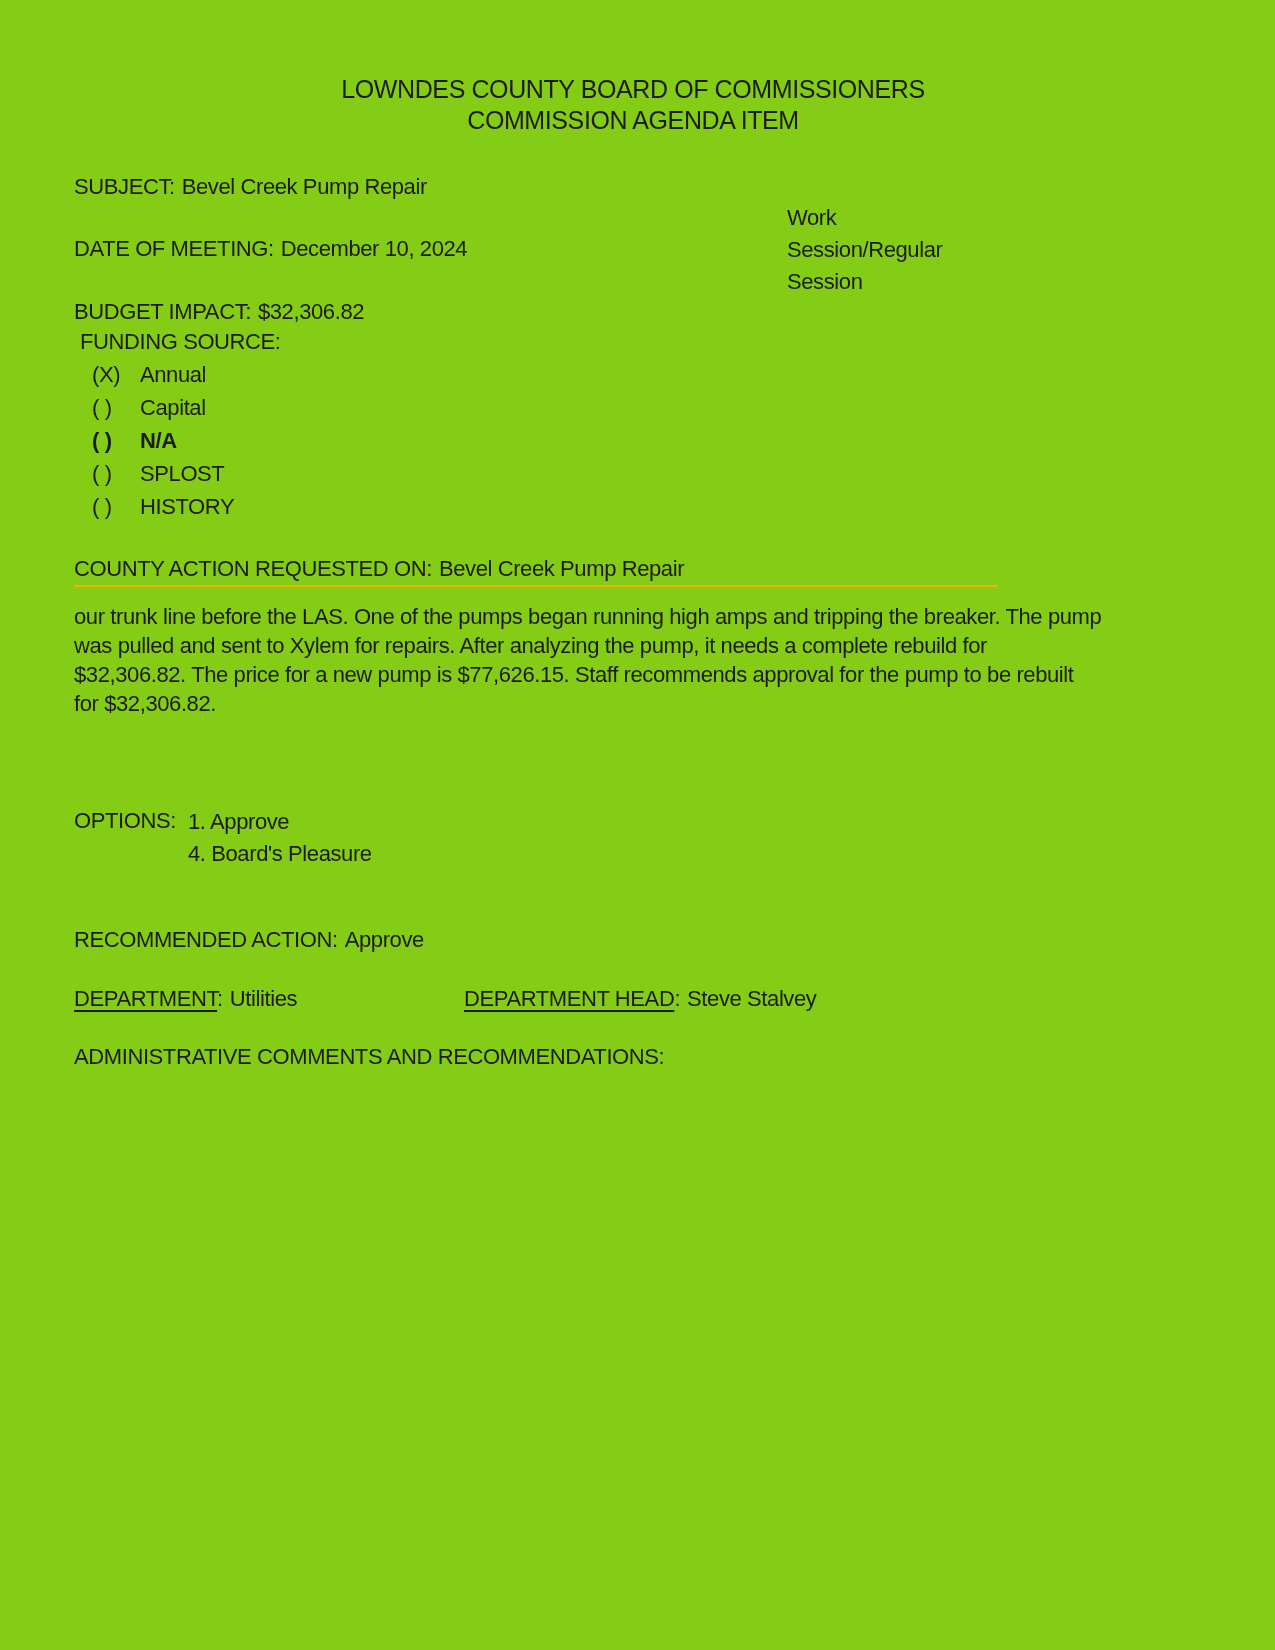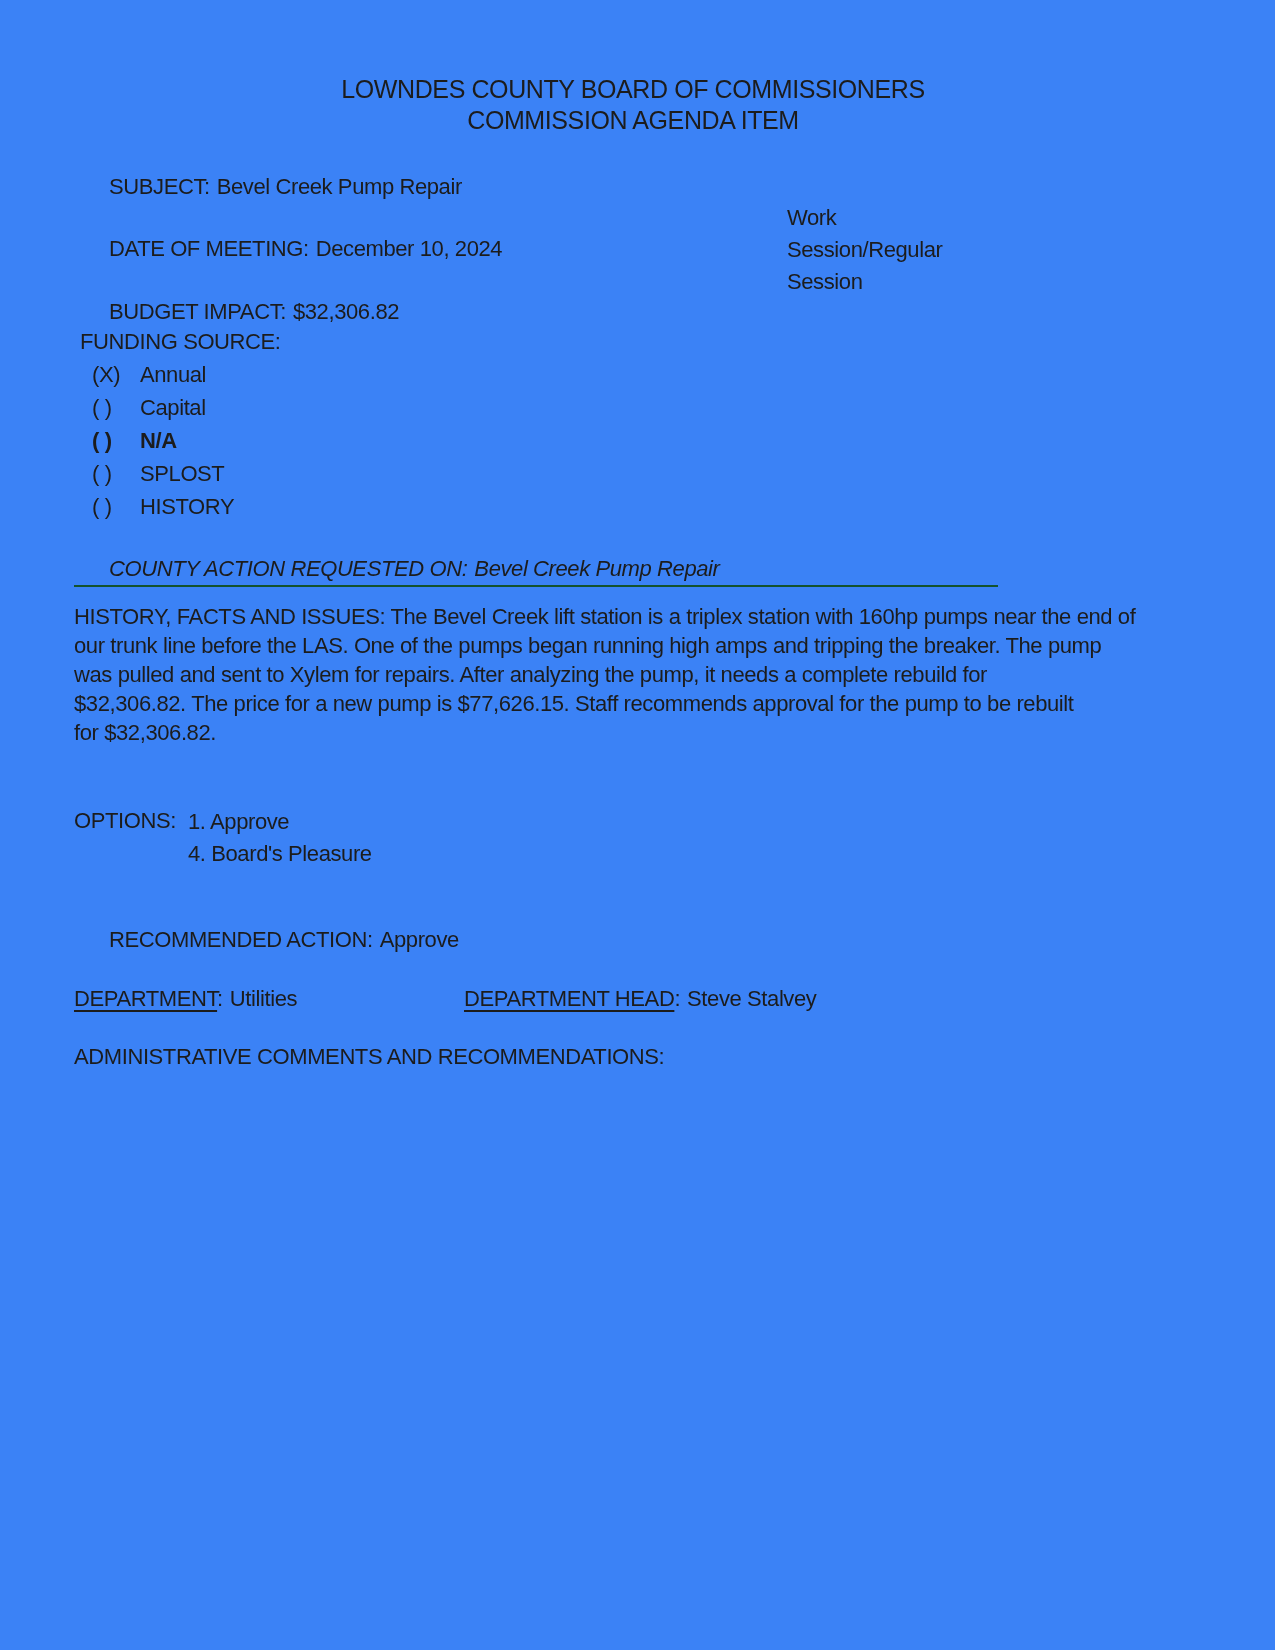--- a/index.html
+++ b/index.html
@@ -1,43 +1,42 @@
 <!DOCTYPE html>
 <html><head>
 <meta charset="utf-8">
 <style>
   html,body { margin:0; padding:0; background:#e8e8e8; }
   .page {
     position:relative;
     width:1275px; height:1650px;
     margin:0 auto;
-    background:#3b82f6;
+    background:#84cc16;
     color:#1c1c1c;
     font-family:"Liberation Sans","DejaVu Sans",sans-serif;
     font-size:22px;
     letter-spacing:-0.4px;
     line-height:29px;
   }
   .abs { position:absolute; }
   .title-block {
     left:73px; top:74px; width:1120px;
     text-align:center;
     font-size:25px; line-height:31px;
   }
-  .lbl { padding-right:7px;margin-left:35px; }
+  .lbl { padding-right:7px; }
   .session-block { left:787px; top:202px; width:200px; line-height:32px; }
   .funding-label { left:80px; top:327px; }
   .fund-row { left:92px; height:33px; white-space:nowrap; }
   .fund-mark { display:inline-block; width:48px; }
   .county-action {
     left:74px; top:554px; width:924px;
     padding-bottom:2px;
-    border-bottom:2px solid #14532d;
+    border-bottom:2px solid #eab308;
     white-space:nowrap;
-    font-style:italic;
   }
   .history-block { left:74px; top:602px; line-height:29px; }
   .history-line { white-space:nowrap; }
   .options-label { left:74px; top:806px; }
   .options-items { left:188px; top:806px; line-height:32px; }
   .recommended { left:74px; top:925px; white-space:nowrap; }
   .dept { left:74px; top:984px; white-space:nowrap; }
   .dept-head { left:464px; top:984px; white-space:nowrap; }
   .admin { left:74px; top:1042px; white-space:nowrap; }
   .u {
@@ -91,21 +90,20 @@
   </div>
   <div class="abs fund-row" style="top:492px;">
     <span class="fund-mark">( )</span><span>HISTORY</span>
   </div>
 
   <div class="abs county-action">
     <span class="lbl">COUNTY ACTION REQUESTED ON:</span><span>Bevel Creek Pump Repair</span>
   </div>
 
   <div class="abs history-block">
-    <div class="history-line">HISTORY, FACTS AND ISSUES: The Bevel Creek lift station is a triplex station with 160hp pumps near the end of</div>
     <div class="history-line">our trunk line before the LAS. One of the pumps began running high amps and tripping the breaker. The pump</div>
     <div class="history-line">was pulled and sent to Xylem for repairs. After analyzing the pump, it needs a complete rebuild for</div>
     <div class="history-line">$32,306.82. The price for a new pump is $77,626.15. Staff recommends approval for the pump to be rebuilt</div>
     <div class="history-line">for $32,306.82.</div>
   </div>
 
   <div class="abs options-label">OPTIONS:</div>
   <div class="abs options-items">
     <div>1. Approve</div>
     <div>4. Board's Pleasure</div>

